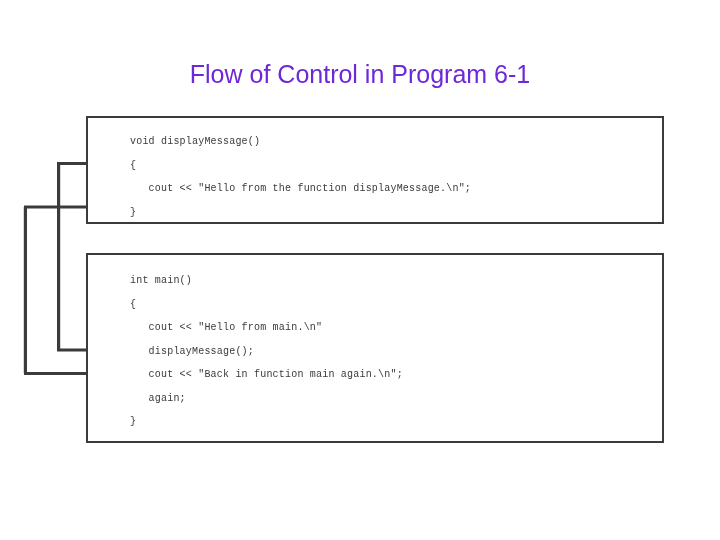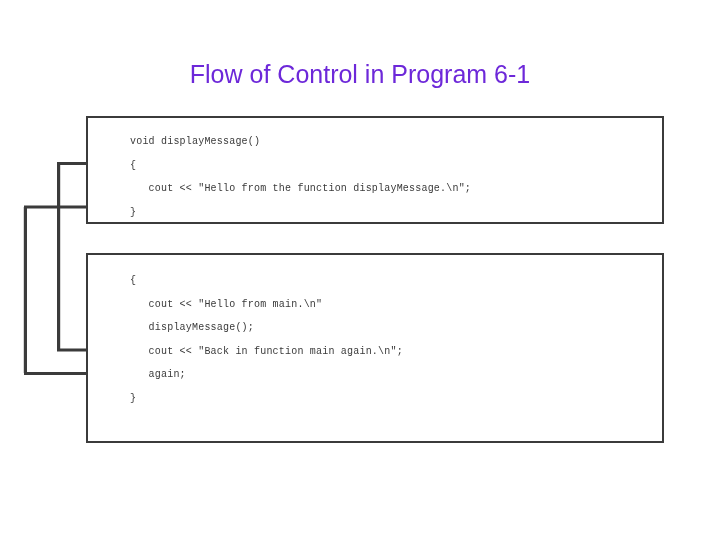--- a/index.html
+++ b/index.html
@@ -120,17 +120,17 @@
       <polygon points="102,150 102,177 124,163.5" fill="#3b3b3b" stroke="none"></polygon>
 
       <polygon points="102,361 102,387 124,373.5" fill="#3b3b3b" stroke="none"></polygon>
     </svg>
 
     <div class="code-box" id="code-box-1">
       <pre class="code-listing"><span class="code-line">void displayMessage()</span><span class="code-line">{</span><span class="code-line">   cout &lt;&lt; "Hello from the function displayMessage.\n";</span><span class="code-line">}</span></pre>
     </div>
 
     <div class="code-box" id="code-box-2">
-      <pre class="code-listing"><span class="code-line">{</span><span class="code-line">   cout &lt;&lt; "Hello from main.\n"</span><span class="code-line">   displayMessage();</span><span class="code-line">   cout &lt;&lt; "Back in function main again.\n";</span><span class="code-line">   again;</span><span class="code-line">}</span></pre>
+      <pre class="code-listing"><span class="code-line">int main()</span><span class="code-line">{</span><span class="code-line">   cout &lt;&lt; "Hello from main.\n"</span><span class="code-line">   displayMessage();</span><span class="code-line">   cout &lt;&lt; "Back in function main again.\n";</span><span class="code-line">   again;</span><span class="code-line">}</span></pre>
     </div>
 
   </div>
 </div>
 
 </body></html>

